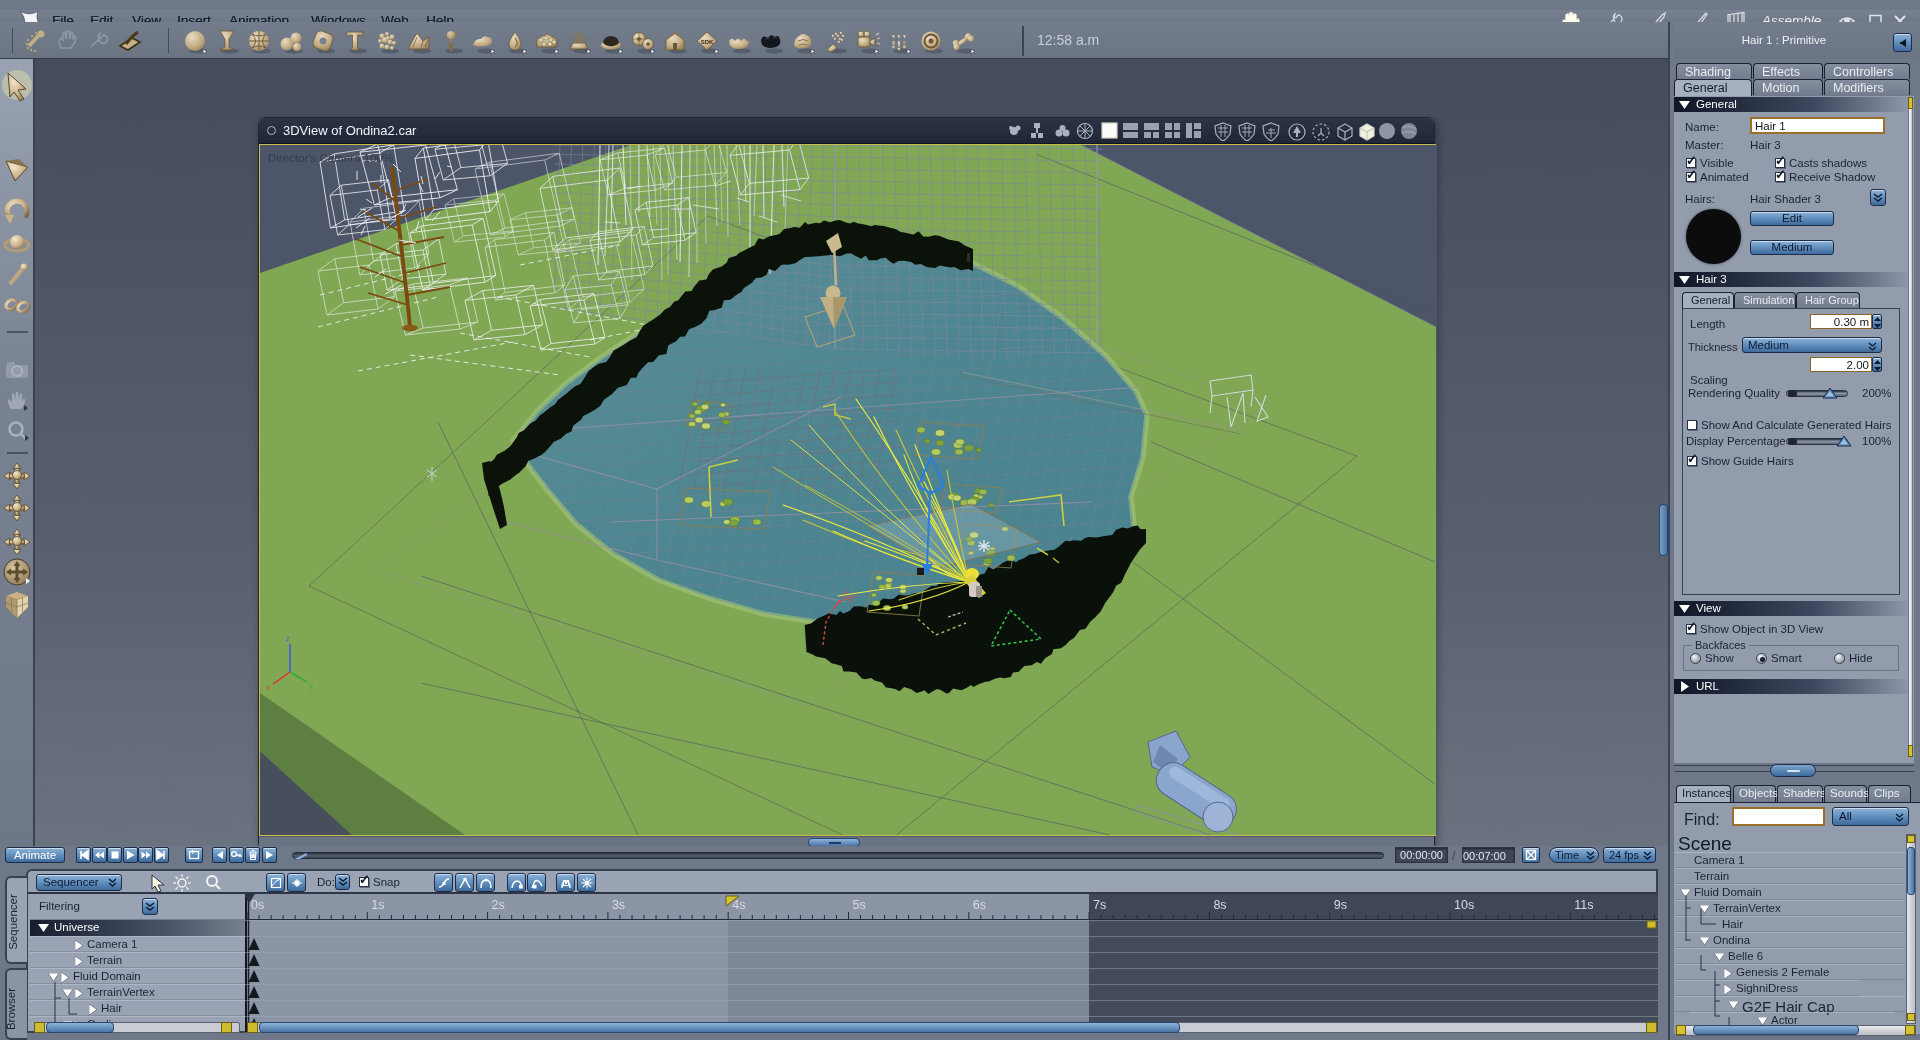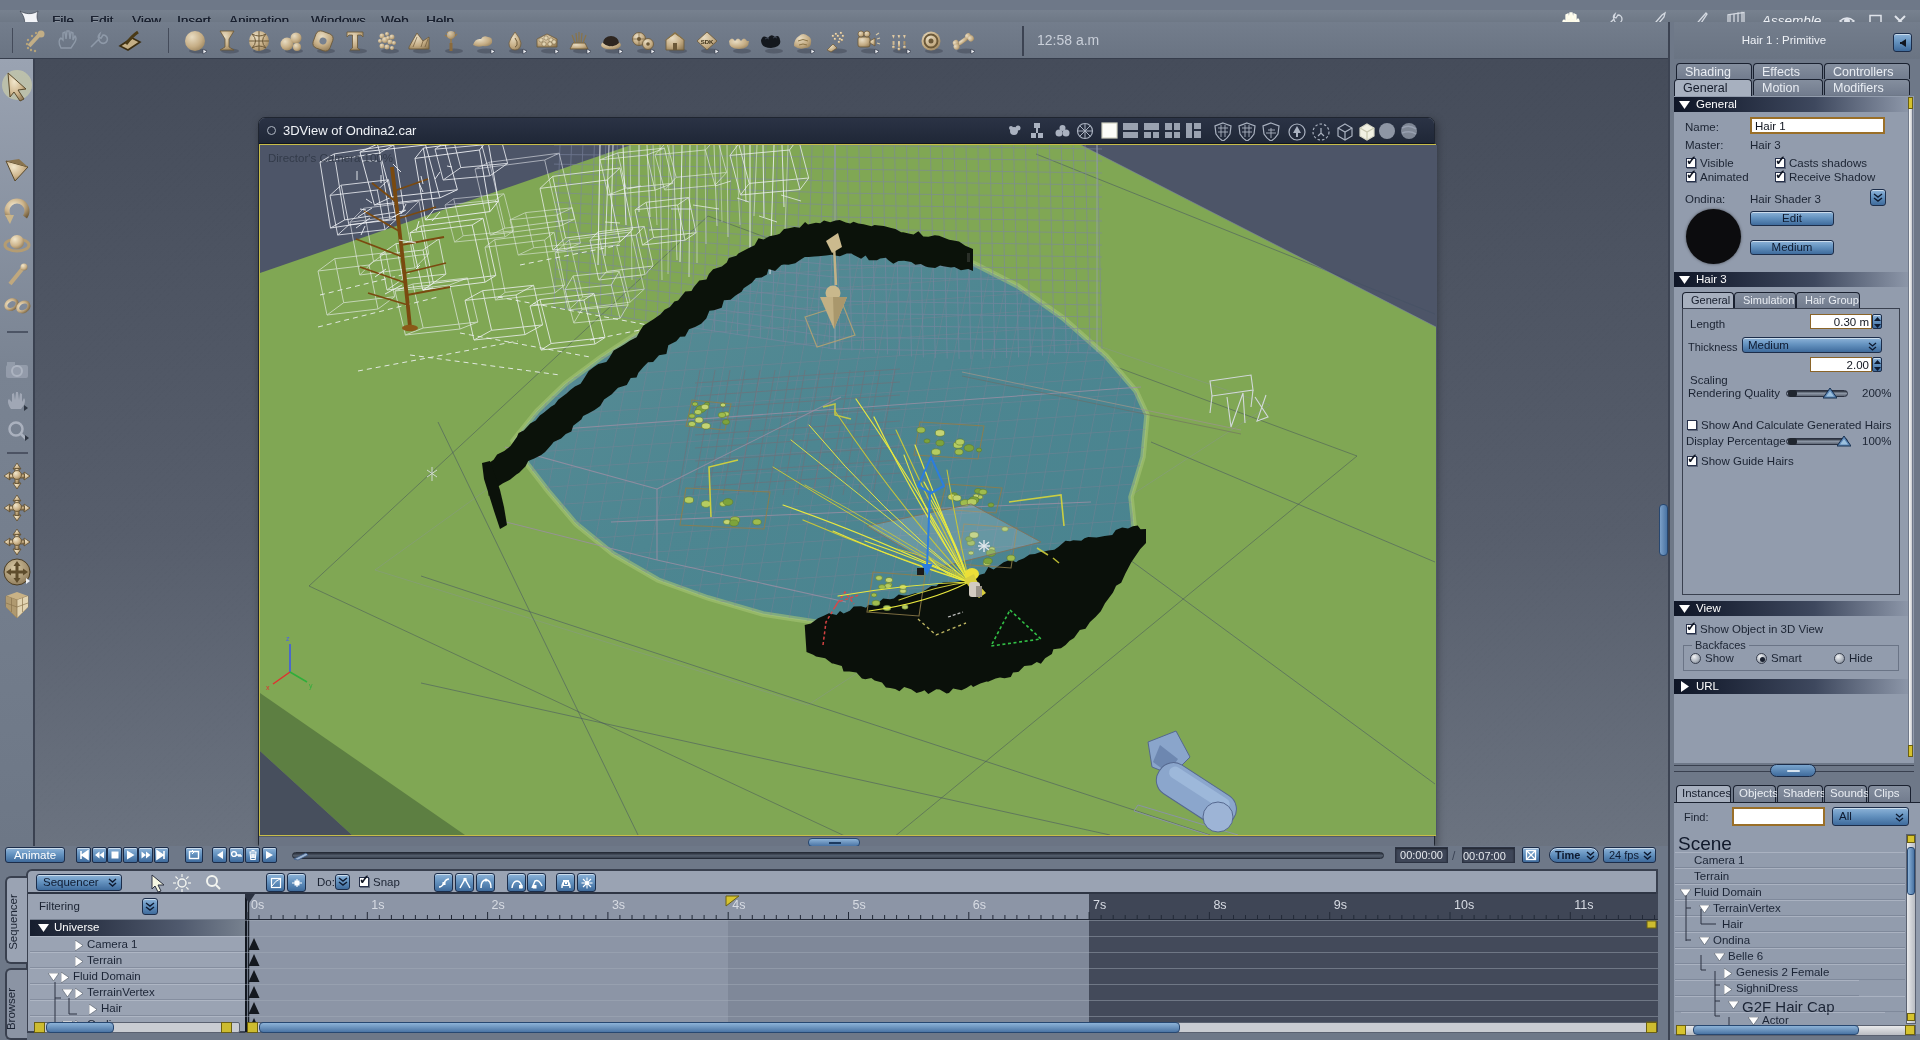--- a/index.html
+++ b/index.html
@@ -1195,21 +1195,21 @@
     </svg>
 <div class="ab" style="left:1395px;top:1px;width:53px;height:16px;background:#3e4658;border:1px solid #2b3242;box-shadow:inset 0 1px 2px rgba(0,0,0,.5);color:#e6e9ee;font-size:11px;text-align:center;padding-top:1px">00:00:00</div>
 <div class="ab" style="left:1462px;top:1px;width:53px;height:16px;background:#3e4658;border:1px solid #2b3242;box-shadow:inset 0 1px 2px rgba(0,0,0,.5);color:#e6e9ee;font-size:11px;padding-top:2px">00:07:00</div>
 <div class="ab" style="left:1452px;top:3px;font-size:12px;color:#3a4254">/</div>
 <div style="position:absolute;left:1522px;top:1px;width:18px;height:16px;background:linear-gradient(#8db3d8,#6593c0 45%,#3f6b9c);border:1px solid #1c2d4a;border-radius:2px;box-shadow:inset 0 1px 0 rgba(255,255,255,.55);">
       <svg width="12" height="12" viewBox="0 0 12 12" style="position:absolute;left:50%;top:50%;margin-left:-6.0px;margin-top:-6.0px">
         <rect x="1.5" y="1.5" width="9" height="9" fill="none" stroke="#fff" stroke-width="1.3"></rect>
         <path d="M1.5,1.5 L10.5,10.5 M10.5,1.5 L1.5,10.5" stroke="#fff" stroke-width="1.3"></path>
       </svg>
     </div>
-<div style="position:absolute;left:1549px;top:1px;width:50px;height:16px;background:linear-gradient(#8db3d8,#6593c0 45%,#3f6b9c);border:1px solid #1c2d4a;border-radius:8px;box-shadow:inset 0 1px 0 rgba(255,255,255,.55);font-weight:bold;">
+<div style="position:absolute;left:1549px;top:1px;width:50px;height:16px;background:linear-gradient(#8db3d8,#6593c0 45%,#3f6b9c);border:1px solid #1c2d4a;border-radius:8px;box-shadow:inset 0 1px 0 rgba(255,255,255,.55);">
       <div class="ab" style="left:5px;top:1px;font-size:11px;color:#0e1a30">Time</div>
       <svg class="ab" style="right:3px;top:3px" width="9" height="10" viewBox="0 0 9 10">
         <path d="M1,1 L4.5,4 L8,1 M1,5 L4.5,8 L8,5" stroke="#0e1a30" stroke-width="1.4" fill="none"></path>
       </svg>
     </div>
 <div style="position:absolute;left:1603px;top:1px;width:53px;height:16px;background:linear-gradient(#8db3d8,#6593c0 45%,#3f6b9c);border:1px solid #1c2d4a;border-radius:3px;box-shadow:inset 0 1px 0 rgba(255,255,255,.55);">
       <div class="ab" style="left:5px;top:1px;font-size:11px;color:#0e1a30">24 fps</div>
       <svg class="ab" style="right:3px;top:3px" width="9" height="10" viewBox="0 0 9 10">
         <path d="M1,1 L4.5,4 L8,1 M1,5 L4.5,8 L8,5" stroke="#0e1a30" stroke-width="1.4" fill="none"></path>
       </svg>
@@ -1596,21 +1596,21 @@
     </div>
 <div class="lbl" style="left:115px;top:61px">Casts shadows</div>
 <div class="cb" style="left:12px;top:76px">
       <div class="ck">✓</div>
     </div>
 <div class="lbl" style="left:26px;top:75px">Animated</div>
 <div class="cb" style="left:101px;top:76px">
       <div class="ck">✓</div>
     </div>
 <div class="lbl" style="left:115px;top:75px">Receive Shadow</div>
-<div class="lbl" style="left:11px;top:97px">Ondina:</div>
+<div class="lbl" style="left:11px;top:97px">Hairs:</div>
 <div class="lbl" style="left:76px;top:97px">Hair Shader 3</div>
 <div style="position:absolute;left:196px;top:93px;width:16px;height:17px;background:linear-gradient(#8db3d8,#6593c0 45%,#3f6b9c);border:1px solid #1c2d4a;border-radius:3px;box-shadow:inset 0 1px 0 rgba(255,255,255,.55);">
       <svg width="12" height="12" viewBox="0 0 12 12" style="position:absolute;left:50%;top:50%;margin-left:-6.0px;margin-top:-6.0px">
         <path d="M2,2 L6,5 L10,2 M2,6 L6,9 L10,6" stroke="#0e1a30" stroke-width="1.4" fill="none"></path>
       </svg>
     </div>
 <div class="ab" style="left:12px;top:113px;width:55px;height:55px;border-radius:50%;background:#0c0c0e;box-shadow:0 0 3px rgba(0,0,0,.5)"></div>
 <div style="position:absolute;left:76px;top:115px;width:84px;height:15px;background:linear-gradient(#8db3d8,#6593c0 45%,#3f6b9c);border:1px solid #1c2d4a;border-radius:3px;box-shadow:inset 0 1px 0 rgba(255,255,255,.55);">
       <div class="ab" style="left:0;top:0;width:100%;text-align:center;font-size:11.5px;color:#0e1a30">Edit</div>
     </div>
@@ -1706,21 +1706,21 @@
 <div class="ab" style="left:1674px;top:771px;width:240px;height:1px;background:#39404f"></div>
 <div class="ab" style="left:1770px;top:764px;width:46px;height:13px;background:linear-gradient(#7aa5ce,#3f6b9c);border:1.5px solid #1c2d4a;border-radius:7px">
     <div class="ab" style="left:16px;top:4.5px;width:13px;height:2.5px;background:#d7e4f0;border-radius:2px"></div>
   </div>
 <div class="tabr" style="left:1676px;top:785px;width:55px;height:18px;background:#a7b0bf;color:#151c2b;font-size:11.5px;padding-left:5px">Instances</div>
 <div class="tabr" style="left:1733px;top:785px;width:43px;height:17px;font-size:11.5px;padding-left:5px">Objects</div>
 <div class="tabr" style="left:1777px;top:785px;width:46px;height:17px;font-size:11.5px;padding-left:5px">Shaders</div>
 <div class="tabr" style="left:1824px;top:785px;width:43px;height:17px;font-size:11.5px;padding-left:5px">Sounds</div>
 <div class="tabr" style="left:1868px;top:785px;width:43px;height:17px;font-size:11.5px;padding-left:5px">Clips</div>
 <div class="ab" style="left:1674px;top:802px;width:246px;height:232px;background:#929cad;border-top:1px solid #1a2130">
-<div class="ab" style="left:10px;top:8px;font-size:11px;color:#1b2332">Find:</div>
+<div class="ab" style="left:10px;top:8px;font-size:16px;color:#1b2332">Find:</div>
 <div class="ab" style="left:58px;top:4px;width:93px;height:19px;background:#fff;border:2px solid #9a6f28"></div>
 <div style="position:absolute;left:158px;top:4px;width:77px;height:19px;background:linear-gradient(#8db3d8,#6593c0 45%,#3f6b9c);border:1px solid #1c2d4a;border-radius:3px;box-shadow:inset 0 1px 0 rgba(255,255,255,.55);">
       <div class="ab" style="left:6px;top:2px;font-size:11.5px;color:#0e1a30">All</div>
       <svg class="ab" style="right:4px;top:5px" width="9" height="10" viewBox="0 0 9 10">
         <path d="M1,1 L4.5,4 L8,1 M1,5 L4.5,8 L8,5" stroke="#0e1a30" stroke-width="1.3" fill="none"></path>
       </svg>
     </div>
 <div class="ab" style="left:4px;top:30px;font-size:19px;color:#10182a">Scene</div>
 <div class="row" style="left:1px;top:49px;width:230px;height:16px">
       <div class="ab" style="left:19px;top:1px;font-size:11.5px">Camera 1</div>
@@ -1766,21 +1766,21 @@
         <polygon points="0,0 8,5.5 0,11" fill="#fff" stroke="#39404f" stroke-width="0.5"></polygon>
       </svg>
       <div class="ab" style="left:61px;top:1px;font-size:11.5px">SighniDress</div>
     </div>
 <div class="row" style="left:1px;top:193px;width:230px;height:16px">
       <svg class="ab" style="left:53px;top:4px" width="11" height="9">
         <polygon points="0,0 11,0 5.5,8" fill="#fff" stroke="#39404f" stroke-width="0.5"></polygon>
       </svg>
       <div class="ab" style="left:67px;top:1px;font-size:15px">G2F Hair Cap</div>
     </div>
-<div class="row" style="left:7px;top:209px;width:204px;height:16px">
+<div class="row" style="left:16px;top:209px;width:204px;height:16px">
       <svg class="ab" style="left:67px;top:4px" width="11" height="9">
         <polygon points="0,0 11,0 5.5,8" fill="#fff" stroke="#39404f" stroke-width="0.5"></polygon>
       </svg>
       <div class="ab" style="left:81px;top:1px;font-size:11.5px">Actor</div>
     </div>
 <svg class="ab" style="left:0;top:30px" width="232" height="200" viewBox="0 0 232 200" stroke="#2c3342" stroke-width="1" fill="none">
       <path d="M12,62 V108 M12,75 h5 M12,107 h5 M27,76 V91 L42,91 M27,122 V137 M27,137 h5 M41,138 V183 M41,152 h5 M41,168 h5 M41,183 h5 M55,200 V184 M55,199 h8 M69,214 V200"></path>
     </svg>
 <div class="ab" style="left:232px;top:31px;width:10px;height:190px;background:linear-gradient(90deg,#e9eaec,#b9bcc2);border:1px solid #5a6170">
       <div class="ab" style="left:0;top:0;width:8px;height:8px;background:#d6c32e;border:1px solid #6b6012"></div>

